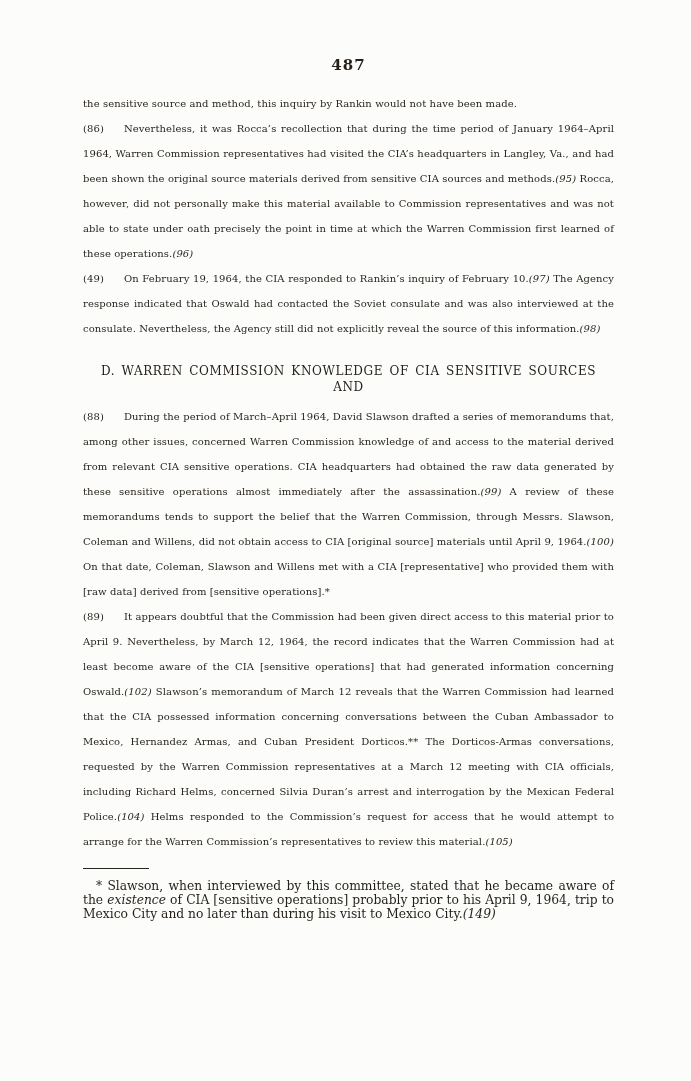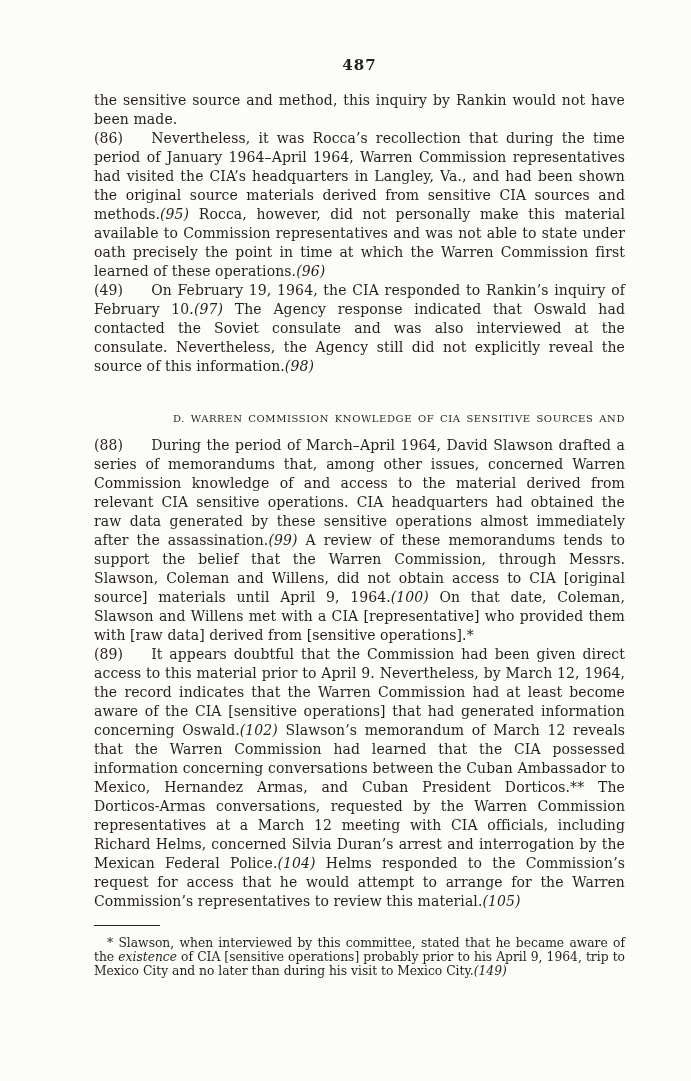--- a/index.html
+++ b/index.html
@@ -15,45 +15,45 @@
   .page {
     position: relative;
     width: 691px;
     height: 1081px;
     background: #fcfcfa;
     color: #241f19;
     overflow: hidden;
   }
   .textblock {
     position: absolute;
-    left: 94px;
+    left: 83px;
     top: 56px;
     width: 531px;
   }
   .pageno {
     text-align: center;
     font-size: 15px;
     font-weight: bold;
     letter-spacing: 1px;
     margin: 0 0 17px 0;
   }
   p.body {
     margin: 0;
-    font-size: 14px;
-    line-height: 19px;
+    font-size: 10px;
+    line-height: 25px;
     text-align: justify;
     letter-spacing: 0.1px;
   }
   .pnum {
-    margin-right: 28px;
+    margin-right: 20px;
   }
   .heading {
-    margin: 35px 0 9px 0;
-    text-align: right;
-    font-size: 10px;
+    margin: 23px 0 9px 0;
+    text-align: center;
+    font-size: 12px;
     line-height: 15.5px;
     letter-spacing: 0.6px;
     word-spacing: 2px;
   }
   .fnrule {
     width: 66px;
     height: 0;
     border-top: 1.7px solid #2a251e;
     margin: 14px 0 10px 0;
   }

